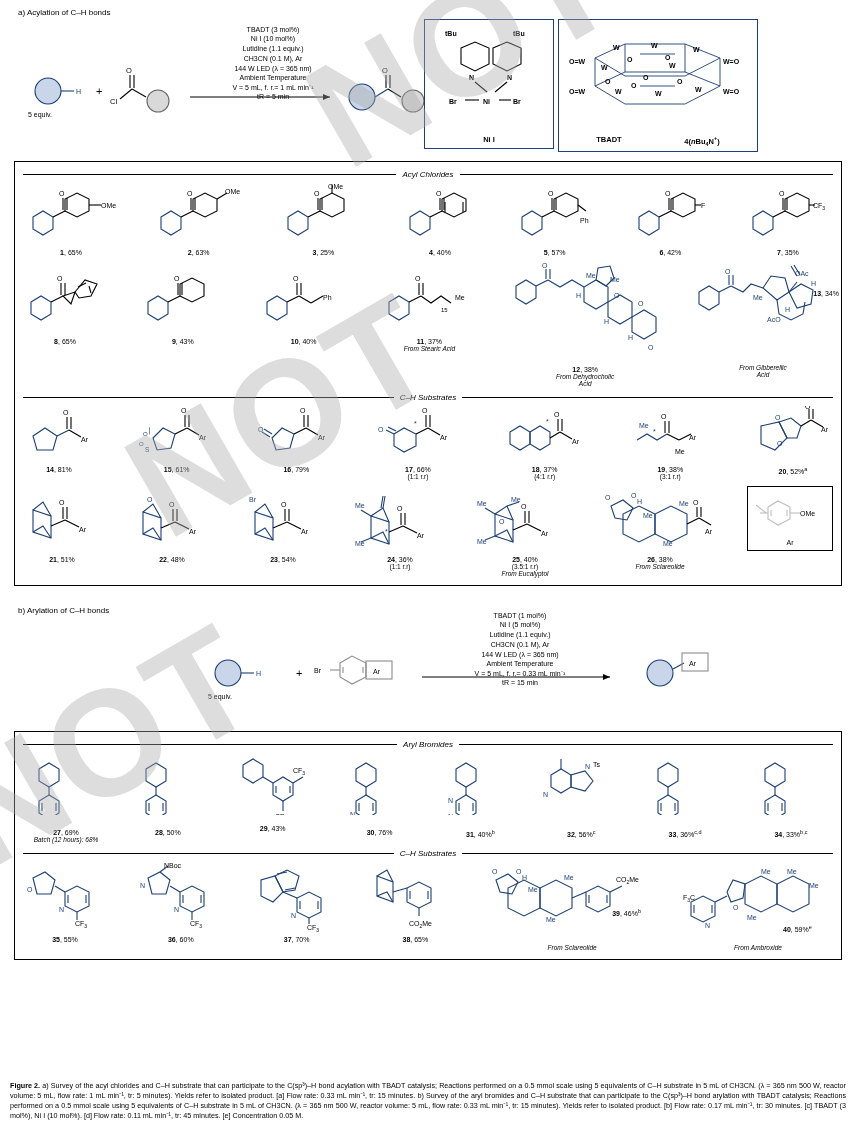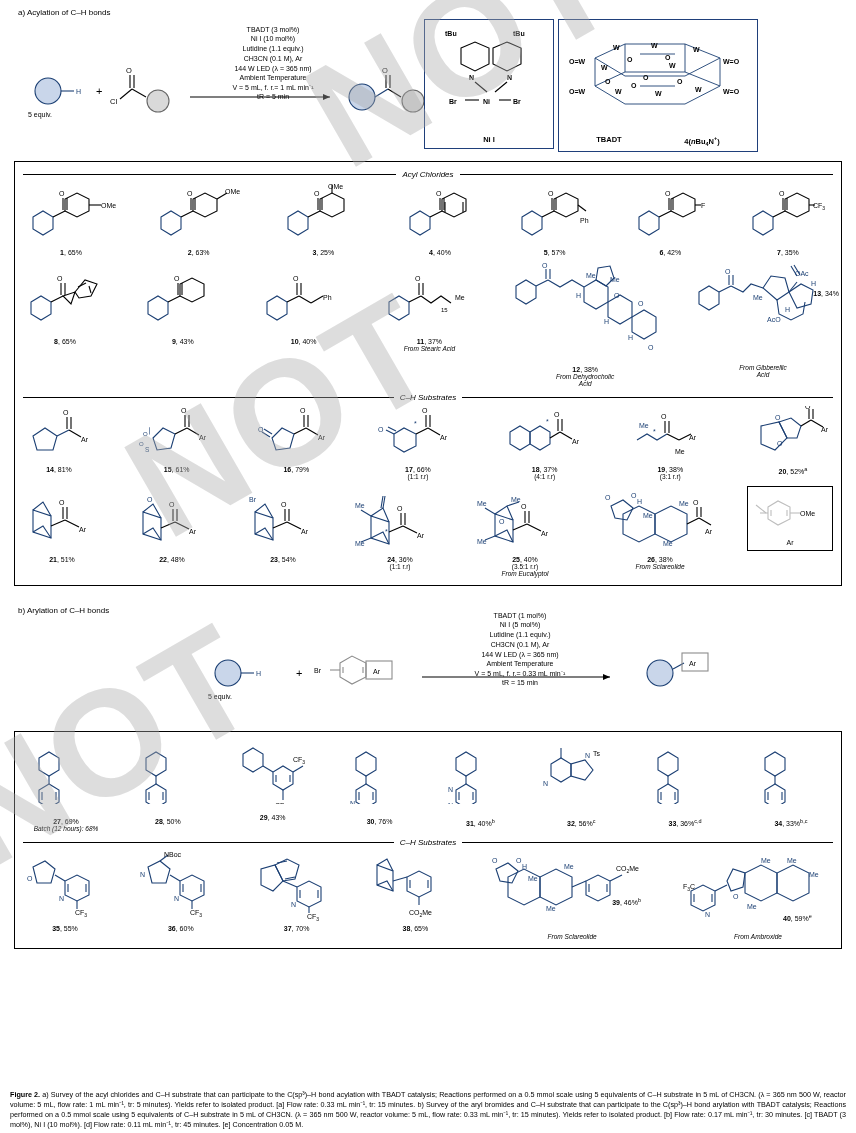--- a/index.html
+++ b/index.html
@@ -71,21 +71,21 @@
   .cat-label { font-size: 7.5px; margin-top: 1px; }
 
   .blue { stroke: #1b3f73; fill: none; stroke-width: 1.1; }
   .blk  { stroke: #000; fill: none; stroke-width: 1.1; }
   svg text { font-family: "Liberation Sans", sans-serif; font-size: 7px; fill: #000; }
   svg text.blue { fill: #1b3f73; stroke: none; }
   .circ { fill: #c9d6ea; stroke: #1b3f73; stroke-width: 1.1; }
   .circ-g { fill: #d9d9d9; stroke: #666; stroke-width: 1.1; }
 
   .caption {
-    position: absolute; left: 10px; right: 10px; bottom: 3px;
+    position: absolute; left: 10px; right: 10px; bottom: 12px;
     font-size: 7.2px; line-height: 1.38; text-align: justify;
   }
   .caption b { font-weight: bold; }
   sup, sub { font-size: 5.5px; }
   .ital { font-style: italic; }
 </style>
 </head>
 <body>
 
 <div class="page">
@@ -777,20 +777,25 @@
       <div class="line">Lutidine (1.1 equiv.)</div>
       <div class="line" style="margin-top:1px;">CH3CN (0.1 M), Ar</div>
       <div class="line">144 W LED (λ = 365 nm)</div>
       <div class="line">Ambient Temperature</div>
       <div class="line">V = 5 mL, f. r.= 0.33 mL min⁻¹</div>
       <div class="line">tR = 15 min</div>
     </div>
   </div>
 
   <div class="panel" style="margin-top:-4px;">
+    <div class="panel-head">
+      <span class="rule"></span>
+      <span class="lbl">Aryl Bromides</span>
+      <span class="rule"></span>
+    </div>
 
     <div class="row" style="margin-top:4px;align-items:flex-start;">
       <div class="cell">
         <svg width="86" height="62">
             <g class="blue">
           <polygon points="16,16 26,10 36,16 36,28 26,34 16,28"></polygon>
           <line x1="26" y1="34" x2="26" y2="42"></line>
           <polygon points="26,42 16,48 16,60 26,66 36,60 36,48"></polygon>
           <line x1="19" y1="50" x2="19" y2="58"></line>
               <line x1="33" y1="50" x2="33" y2="58"></line>

